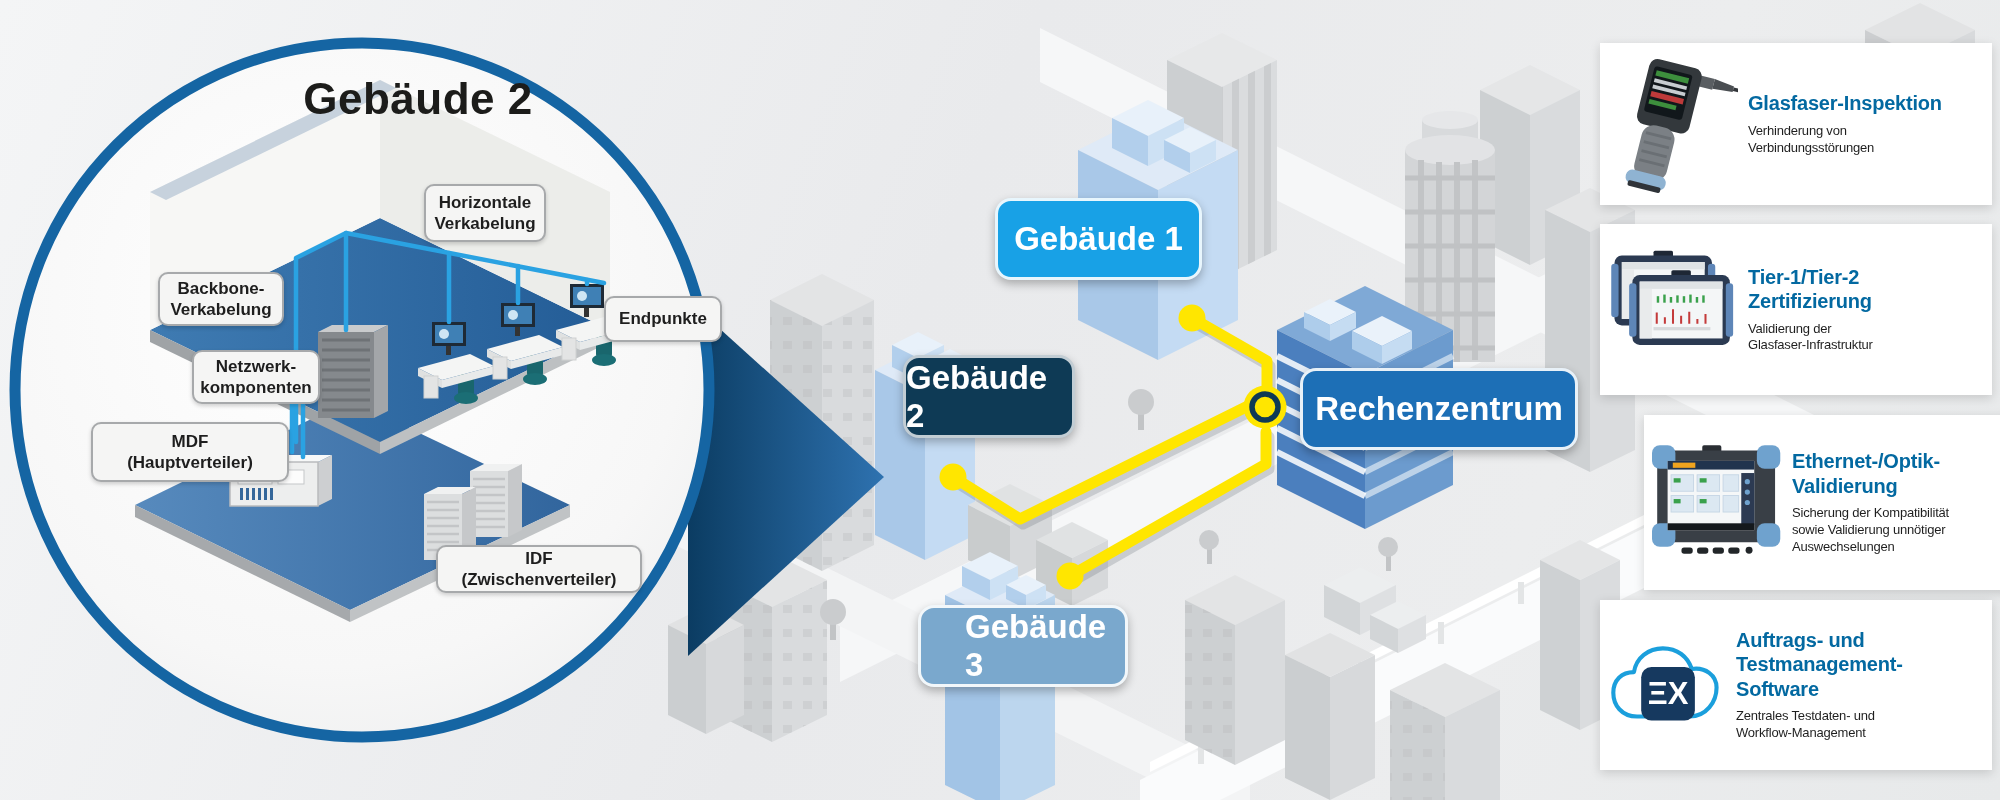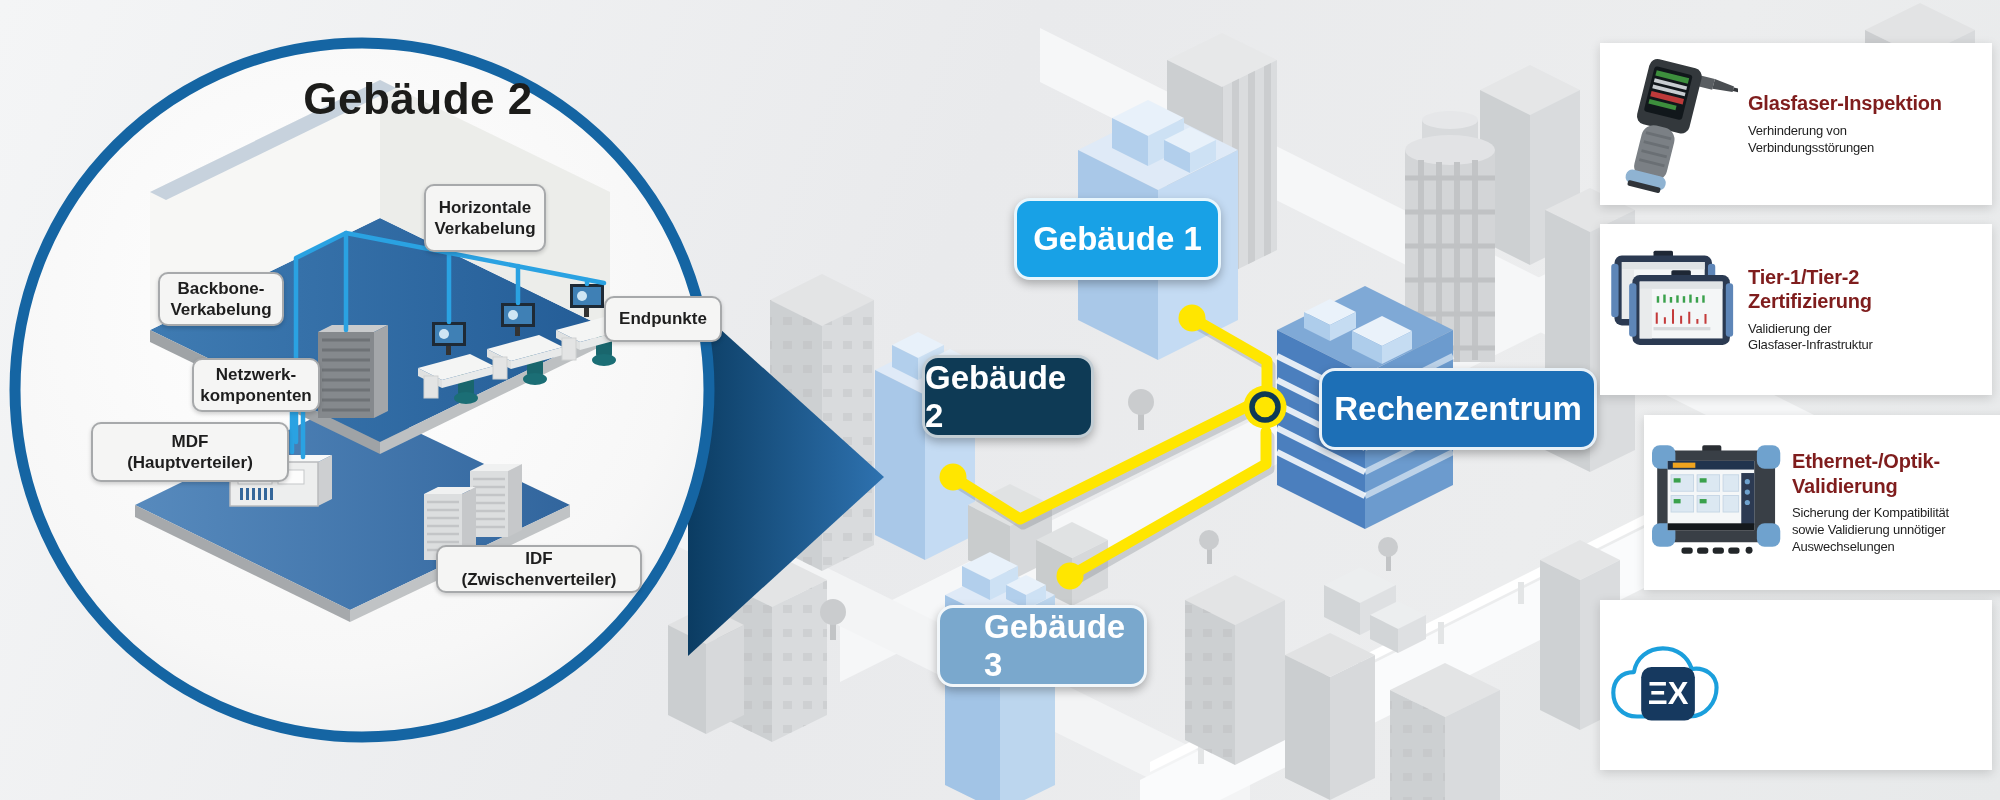--- a/index.html
+++ b/index.html
@@ -16,52 +16,52 @@
     font-size:44px;font-weight:bold;color:#1c1c1a;letter-spacing:.5px;
   }
 
   
   .pill{
     position:absolute;background:#f5f5f4;border:2px solid #a7a9ab;border-radius:10px;
     display:flex;align-items:center;justify-content:center;
     box-shadow:0 2px 4px rgba(0,0,0,.18);padding:4px 8px;box-sizing:border-box;
   }
   .pill span{white-space:pre-line;text-align:center;font-size:17px;font-weight:bold;color:#1e1e1e;line-height:1.25;}
-  #pill-horizontale{left:424px;top:184px;width:122px;height:68px;}
+  #pill-horizontale{left:424px;top:184px;width:122px;height:58px;}
   #pill-backbone{left:158px;top:272px;width:126px;height:54px;}
   #pill-endpunkte{left:604px;top:296px;width:118px;height:46px;}
-  #pill-netzwerk{left:192px;top:358px;width:128px;height:54px;}
+  #pill-netzwerk{left:192px;top:350px;width:128px;height:54px;}
   #pill-mdf{left:91px;top:422px;width:198px;height:60px;}
   #pill-idf{left:436px;top:545px;width:206px;height:48px;}
 
   
   .badge{
     position:absolute;display:flex;align-items:center;justify-content:center;
     color:#fff;font-weight:bold;font-size:33px;border-radius:16px;
     border:3px solid rgba(255,255,255,.9);box-shadow:0 4px 10px rgba(0,0,0,.28);
-    box-sizing:border-box;cursor:pointer;margin-left:19px;
+    box-sizing:border-box;cursor:pointer;
   }
   #badge-g1{left:995px;top:198px;width:207px;height:82px;background:#18a1e6;}
   #badge-g2{left:903px;top:355px;width:172px;height:83px;background:#0e3a55;border-color:rgba(255,255,255,.75);}
   #badge-rz{left:1300px;top:368px;width:278px;height:82px;background:#1d6fb6;}
   #badge-g3{left:918px;top:605px;width:210px;height:82px;background:#7aa8cd;padding-left:44px;}
 
   
   .card{
     position:absolute;left:1600px;width:392px;background:#ffffff;
     display:flex;align-items:center;gap:10px;padding:0 10px 0 8px;box-sizing:border-box;
     box-shadow:0 3px 10px rgba(0,0,0,.15);cursor:pointer;
   }
   #card-1{top:43px;height:162px;}
   #card-2{top:224px;height:171px;}
   #card-3{top:415px;height:175px;margin-left:44px;}
   #card-4{top:600px;height:170px;}
   .card-icon{flex:0 0 118px;display:flex;align-items:center;justify-content:center;}
   .card-text{flex:1;}
-  .card-title{font-weight:bold;font-size:20px;color:#7f1d1d;line-height:1.22;white-space:pre-line;letter-spacing:-.2px;margin-bottom:7px;}
+  .card-title{font-weight:bold;font-size:20px;color:#0369a1;line-height:1.22;white-space:pre-line;letter-spacing:-.2px;margin-bottom:7px;}
   .card-desc{font-size:13px;color:#1f1f1f;line-height:1.3;white-space:pre-line;letter-spacing:-.2px;}
 </style>
 </head>
 <body>
 
 <div class="stage">
 
   <svg class="scene" width="2000" height="800" viewBox="0 0 2000 800">
     <defs>
       <clipPath id="cc">
@@ -550,15 +550,21 @@
   </div>
 
   <div class="card" id="card-4">
     <div class="card-icon">
       <svg width="118" height="95" viewBox="0 0 110 92">
         <path d="M26,76 C11,76 3,65 3,53 C3,41 11,33 23,33 C25,19 37,10 51,10 C65,10 75,18 79,30 C92,28 103,36 103,48 C103,62 93,76 77,76 Z" fill="#ffffff" stroke="#1b9fdc" stroke-width="4" stroke-linejoin="round"></path>
         <rect x="30" y="28" width="52" height="52" rx="10" fill="#16395f"></rect>
         <text x="56" y="64" text-anchor="middle" font-family="Liberation Sans, sans-serif" font-size="30" font-weight="bold" fill="#ffffff">ΞX</text>
       </svg>
     </div>
+    <div class="card-text">
+      <div class="card-title">Auftrags- und
+Testmanagement-Software</div>
+      <div class="card-desc">Zentrales Testdaten- und
+Workflow-Management</div>
+    </div>
   </div>
 
 </div>
 
 </body></html>

